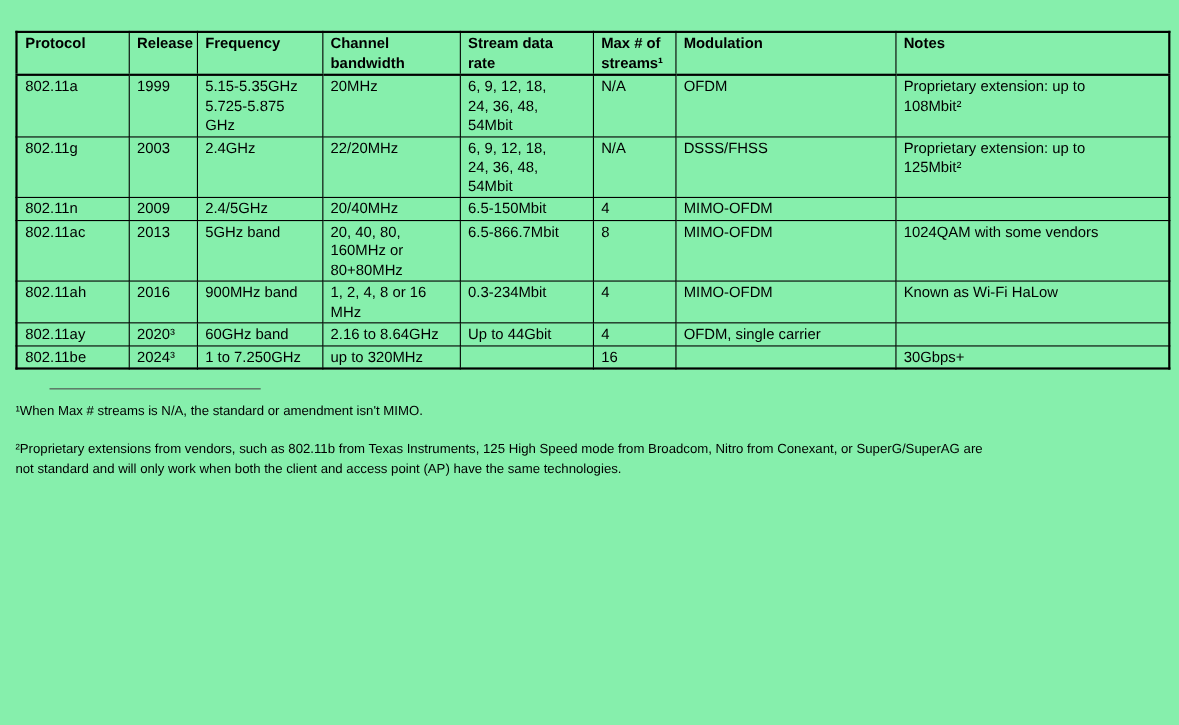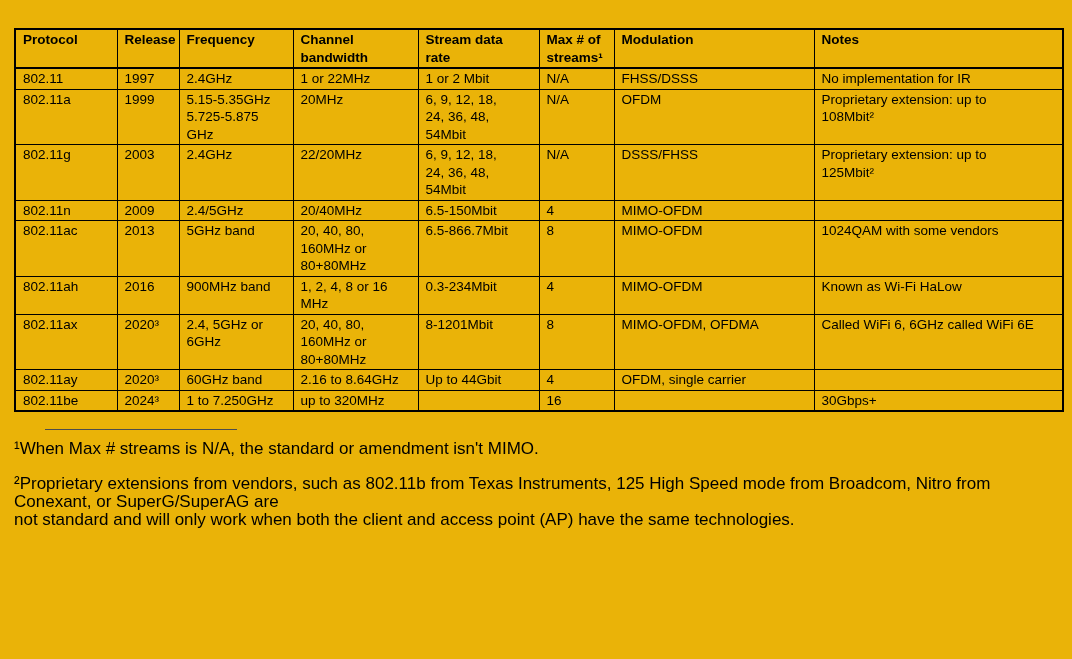--- a/index.html
+++ b/index.html
@@ -4,21 +4,21 @@
 <style>
   html, body {
     margin: 0;
     padding: 0;
     background: #ffffff;
   }
   .page {
     position: relative;
     width: 1072px;
     height: 659px;
-    background: #eab308;
+    background: #86efac;
     color: #000000;
     font-family: "Liberation Sans", sans-serif;
     overflow: hidden;
   }
   .spec-table {
     border-collapse: collapse;
     table-layout: fixed;
     width: 1048px;
     margin: 28px 0 0 14px;
     border: 2px solid #000000;
@@ -34,21 +34,21 @@
     white-space: pre-line;
     overflow: hidden;
     font-weight: normal;
   }
   .spec-table th {
     font-weight: bold;
     border-bottom: 2px solid #000000;
   }
   .footnotes {
     margin: 17px 0 0 14px;
-    font-size: 17px;
+    font-size: 12px;
   }
   .footnote-divider {
     width: 192px;
     height: 0;
     border-top: 1.5px solid #4d4d4d;
     margin: 0 0 10px 31px;
   }
   .footnote {
     margin: 0 0 17px 0;
     line-height: 18px;
@@ -81,30 +81,20 @@
 bandwidth</th>
           <th>Stream data
 rate</th>
           <th>Max # of
 streams¹</th>
           <th>Modulation</th>
           <th>Notes</th>
         </tr>
     </thead>
     <tbody id="table-body">
-        <tr>
-          <td>802.11</td>
-          <td>1997</td>
-          <td>2.4GHz</td>
-          <td>1 or 22MHz</td>
-          <td>1 or 2 Mbit</td>
-          <td>N/A</td>
-          <td>FHSS/DSSS</td>
-          <td>No implementation for IR</td>
-        </tr>
         <tr>
           <td>802.11a</td>
           <td>1999</td>
           <td>5.15-5.35GHz
 5.725-5.875
 GHz</td>
           <td>20MHz</td>
           <td>6, 9, 12, 18,
 24, 36, 48,
 54Mbit</td>
@@ -153,33 +143,20 @@
           <td>2016</td>
           <td>900MHz band</td>
           <td>1, 2, 4, 8 or 16
 MHz</td>
           <td>0.3-234Mbit</td>
           <td>4</td>
           <td>MIMO-OFDM</td>
           <td>Known as Wi-Fi HaLow</td>
         </tr>
         <tr>
-          <td>802.11ax</td>
-          <td>2020³</td>
-          <td>2.4, 5GHz or
-6GHz</td>
-          <td>20, 40, 80,
-160MHz or
-80+80MHz</td>
-          <td>8-1201Mbit</td>
-          <td>8</td>
-          <td>MIMO-OFDM, OFDMA</td>
-          <td>Called WiFi 6, 6GHz called WiFi 6E</td>
-        </tr>
-        <tr>
           <td>802.11ay</td>
           <td>2020³</td>
           <td>60GHz band</td>
           <td>2.16 to 8.64GHz</td>
           <td>Up to 44Gbit</td>
           <td>4</td>
           <td>OFDM, single carrier</td>
           <td></td>
         </tr>
         <tr>

